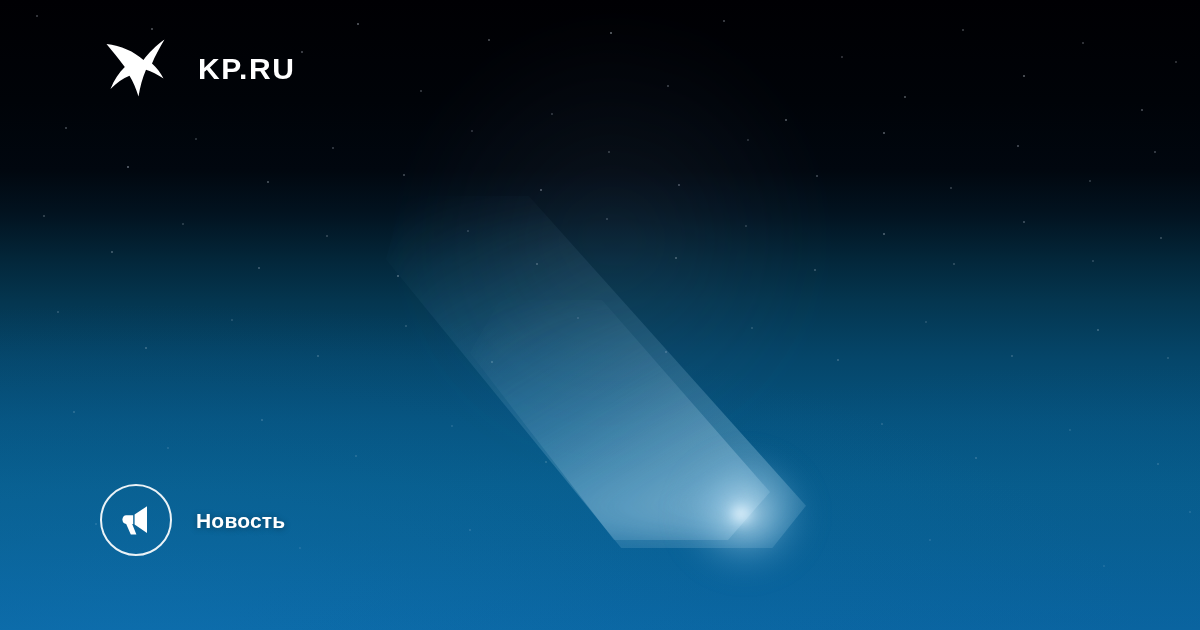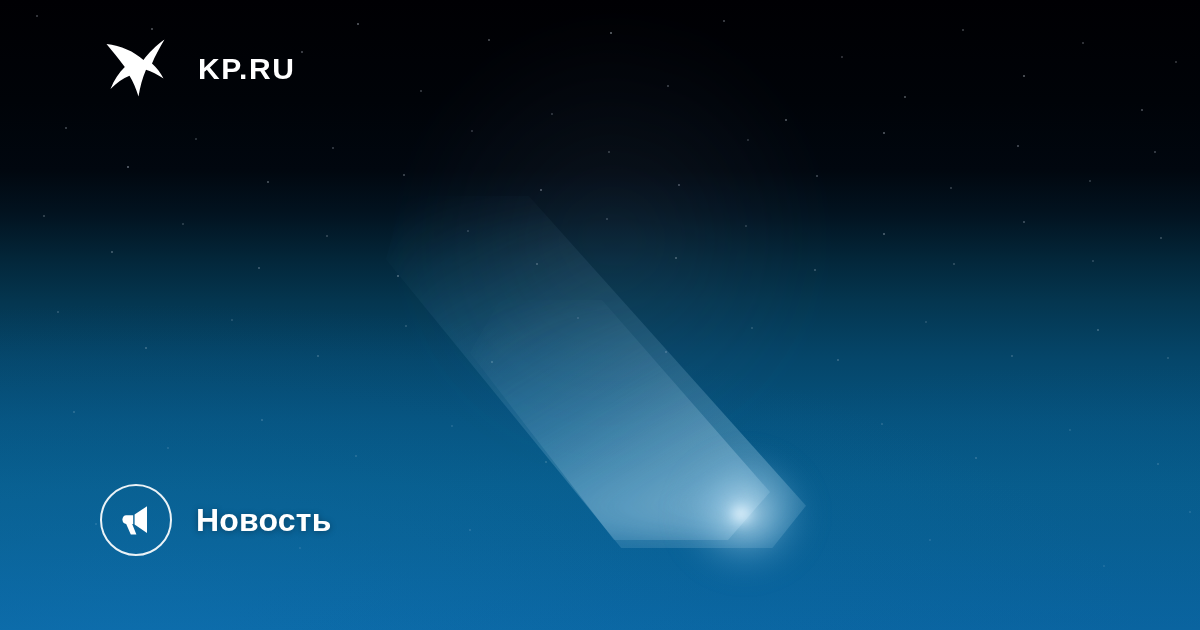--- a/index.html
+++ b/index.html
@@ -192,21 +192,21 @@
     box-sizing: border-box;
     flex: 0 0 auto;
   }
   .badge-icon {
     width: 36px;
     height: 36px;
     display: block;
   }
   .badge-label {
     color: #ffffff;
-    font-size: 32px;
+    font-size: 21px;
     font-weight: 700;
     letter-spacing: 0.2px;
     line-height: 1;
     white-space: nowrap;
     text-shadow: 0 1px 6px rgba(0,0,0,0.35);
   }
 </style>
 </head>
 <body>
 

